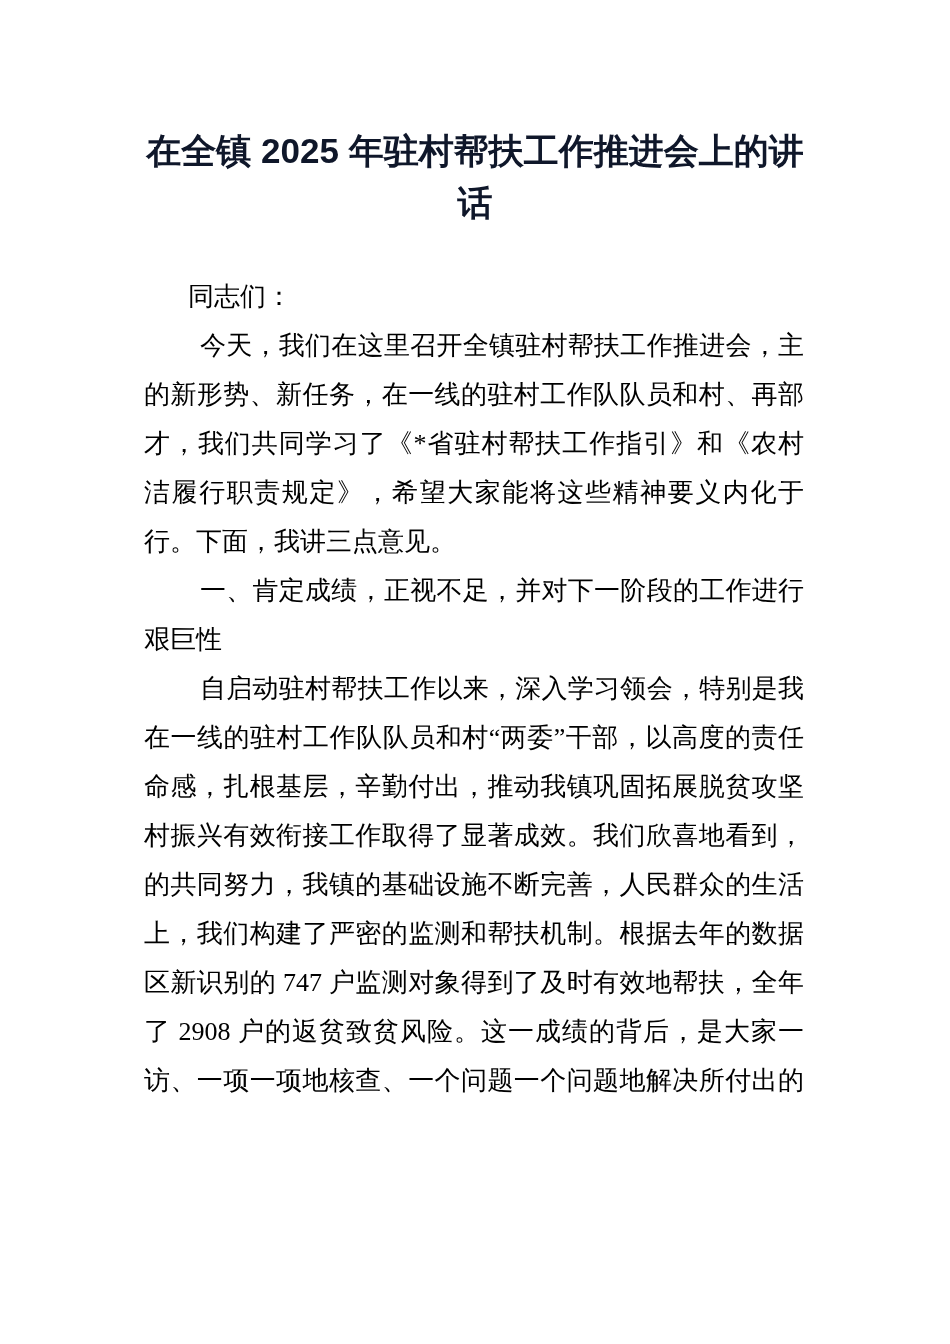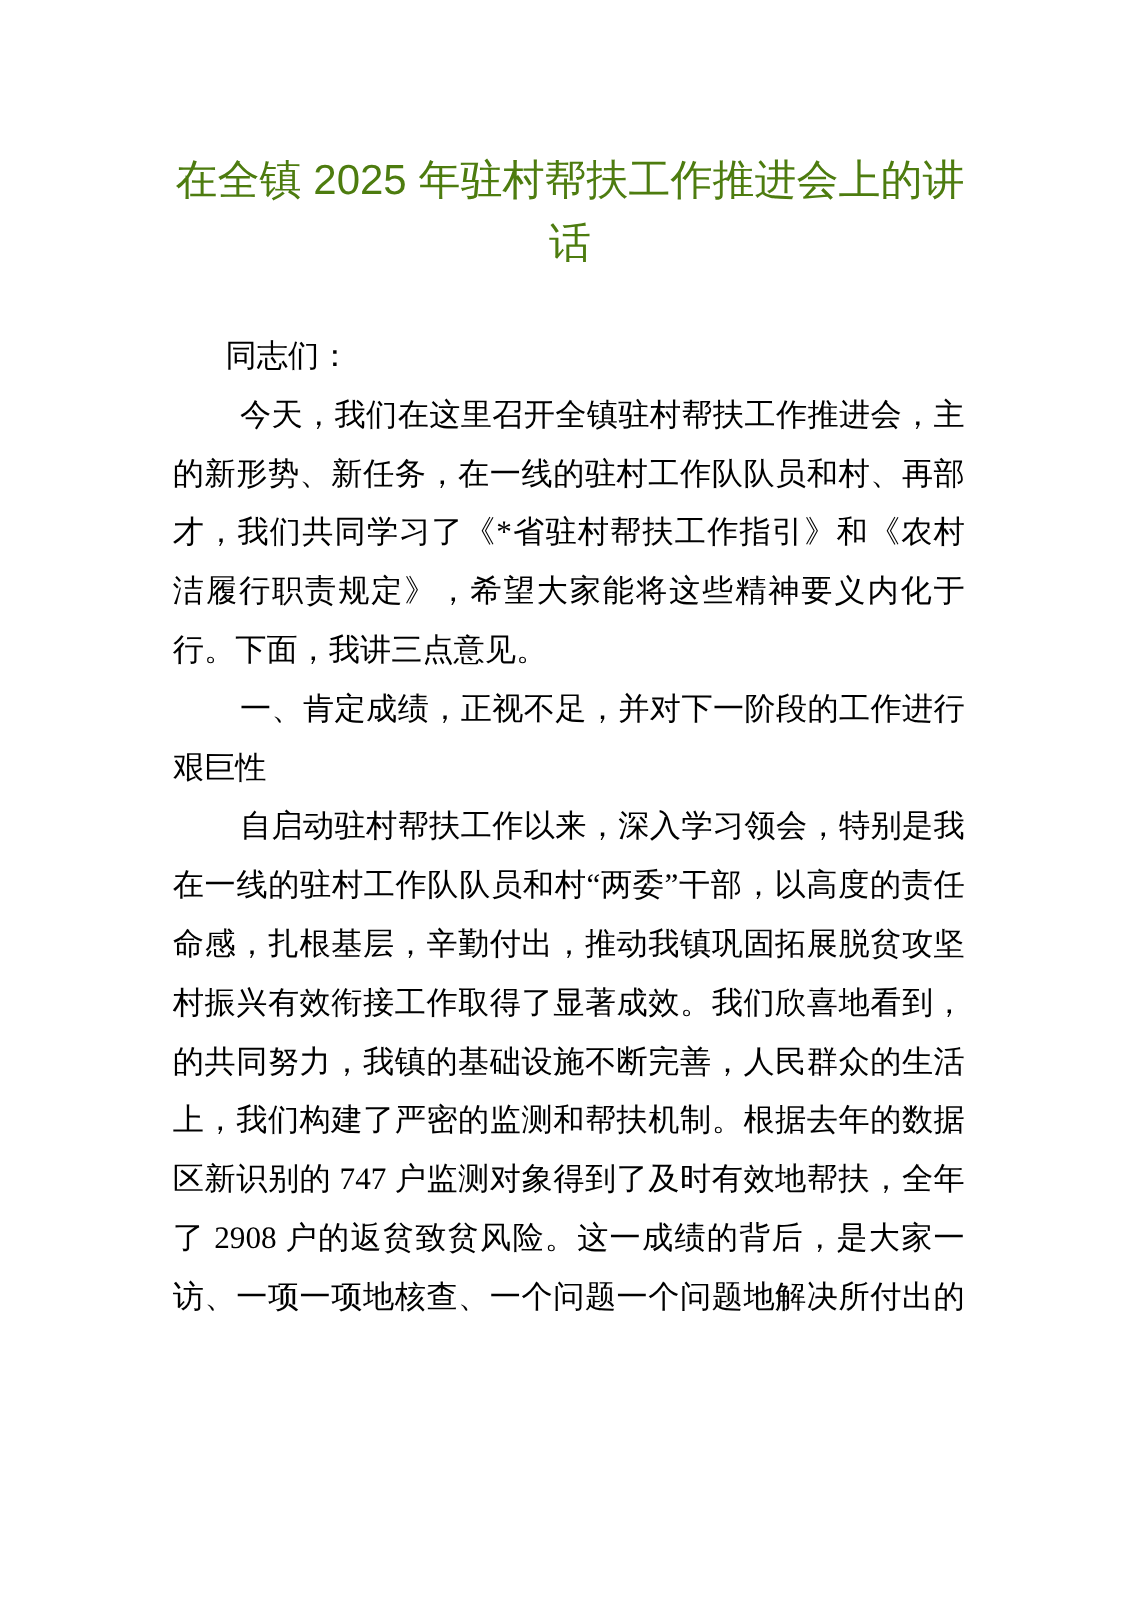--- a/index.html
+++ b/index.html
@@ -15,24 +15,24 @@
     overflow: hidden;
     font-family: "Liberation Serif", serif;
     color: #000000;
   }
   .doc-title {
     margin: 0;
     padding-top: 125px;
     width: 950px;
     text-align: center;
     font-family: "Liberation Sans", sans-serif;
-    font-weight: 400;
+    font-weight: 700;
     font-size: 35px;
     line-height: 52px;
-    color: #4d7c0f;
+    color: #0f172a;
   }
   .doc-title .title-line {
     display: block;
   }
   .doc-body {
     margin: 43px 0 0 144px;
     width: 660px;
     font-size: 26px;
     color: #000000;
   }

